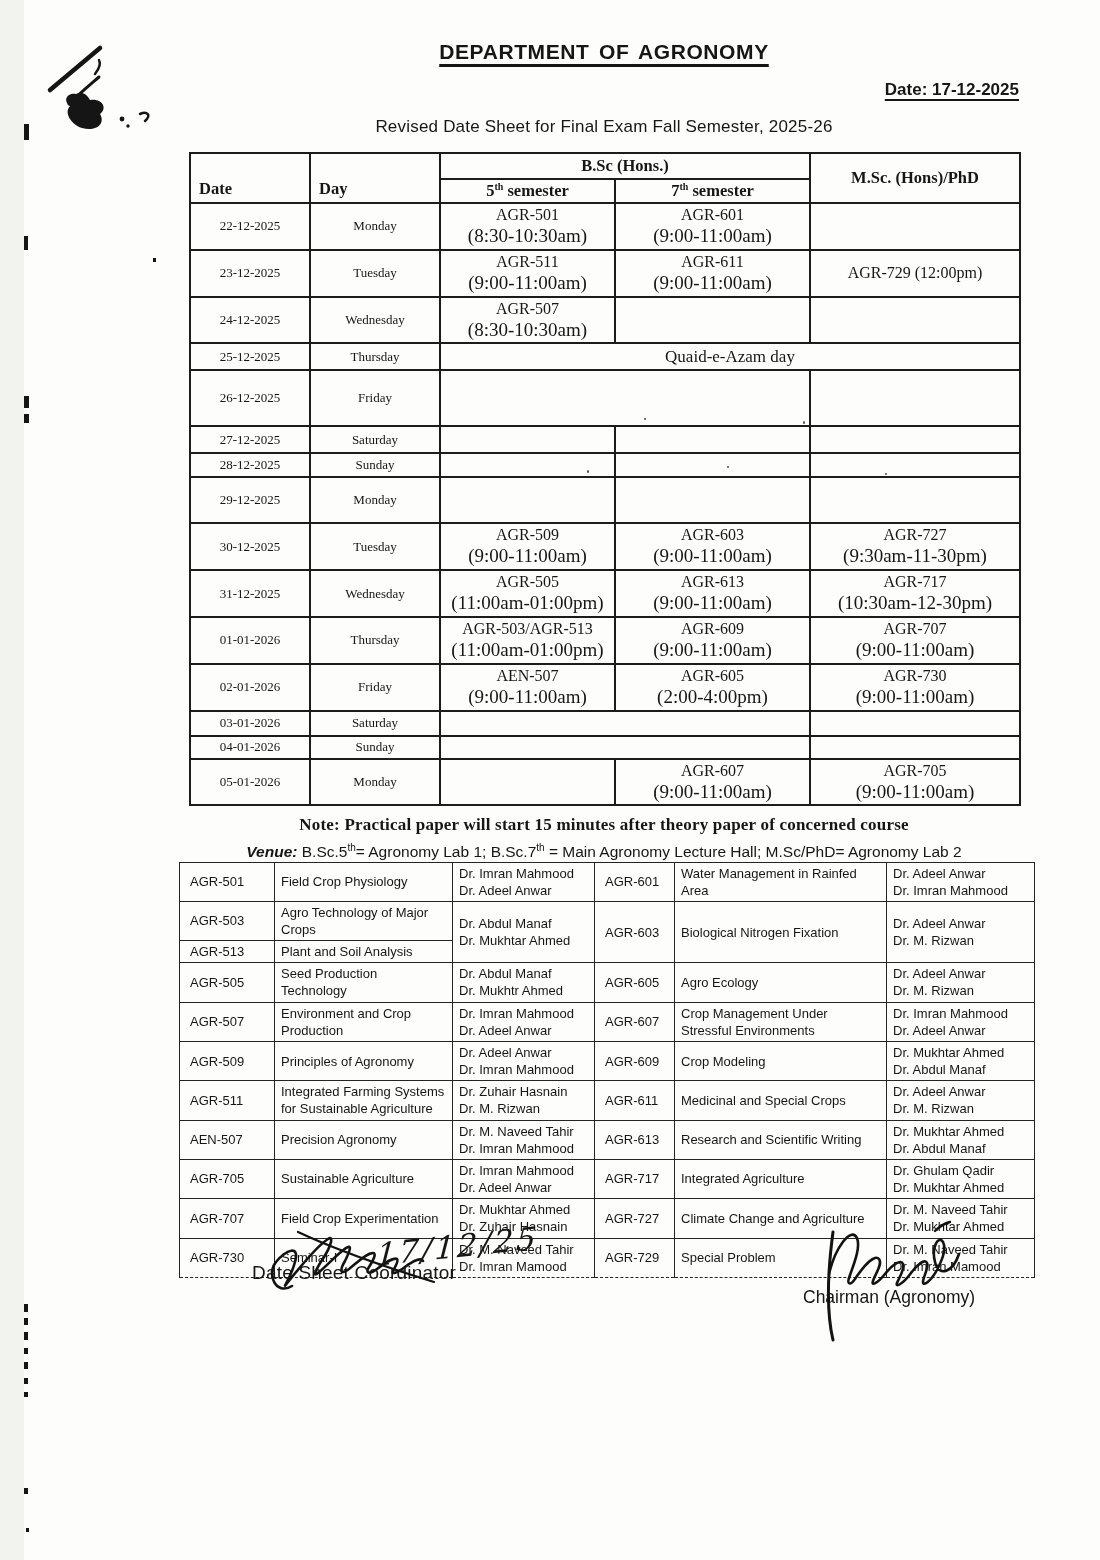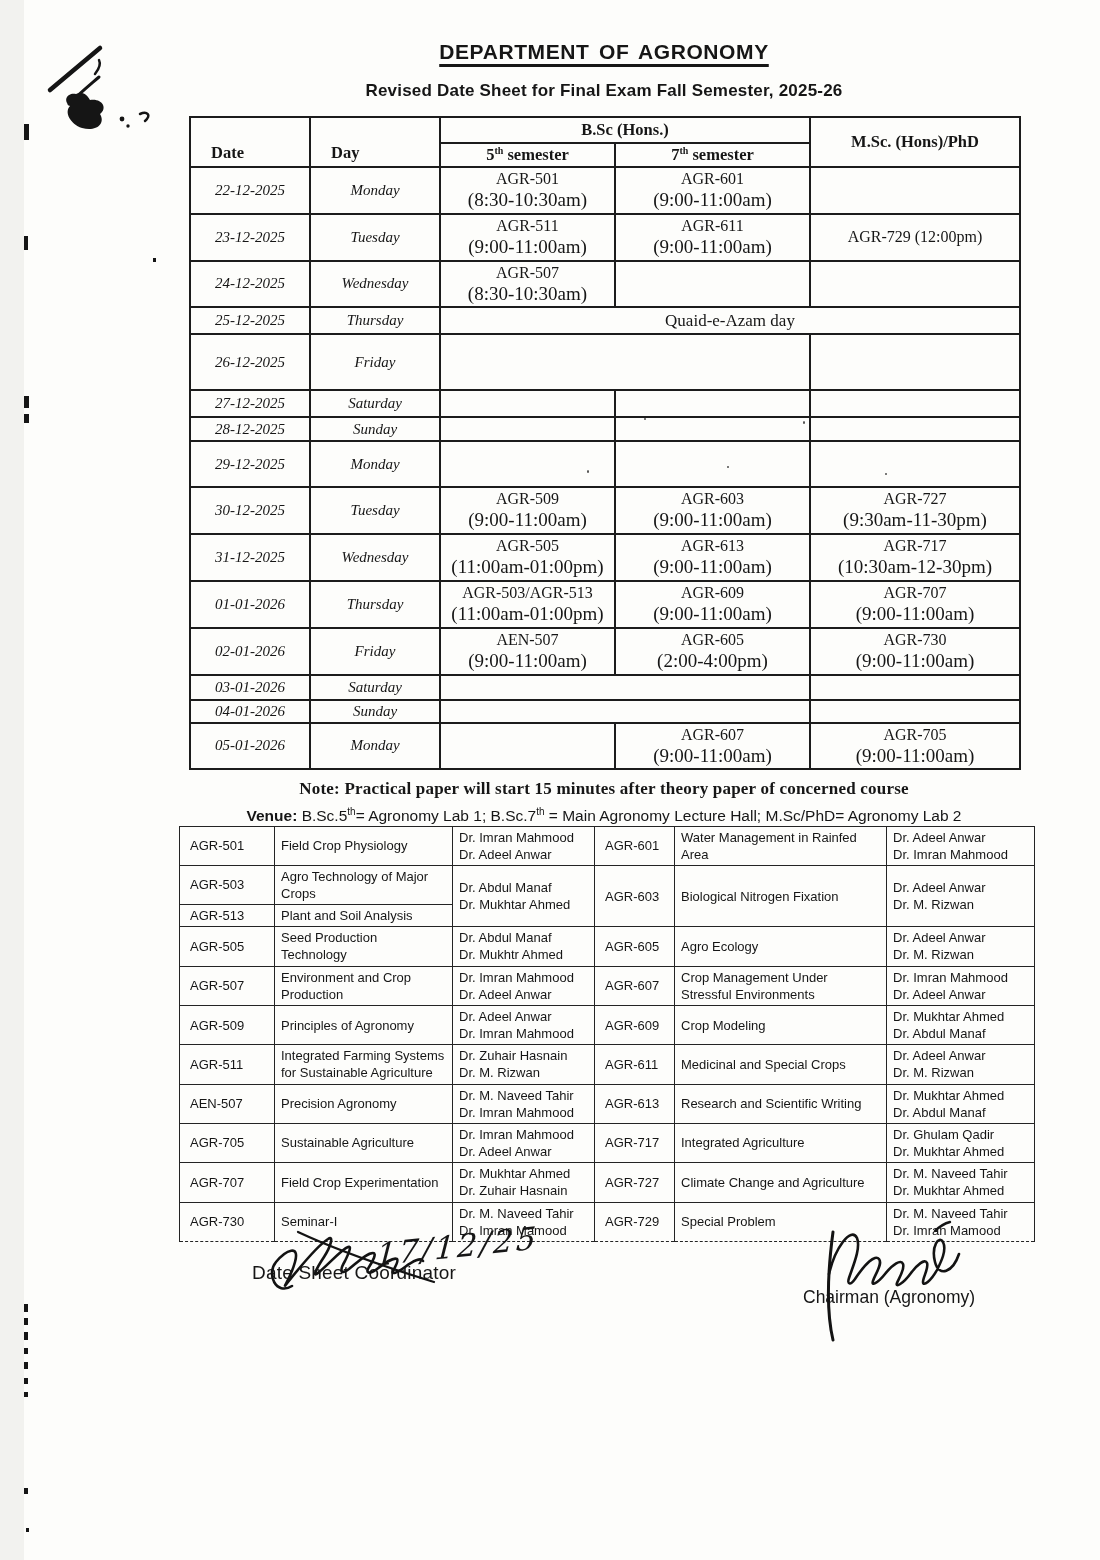--- a/index.html
+++ b/index.html
@@ -19,50 +19,50 @@
   .doc-title{
     text-align:center;font-size:21px;font-weight:bold;
     letter-spacing:.6px;word-spacing:3px;
     text-decoration:underline;text-decoration-thickness:2.5px;text-underline-offset:5px;
   }
   .date-line{
     text-align:right;font-size:17px;font-weight:bold;margin-top:16px;
     text-decoration:underline;text-decoration-thickness:2px;text-underline-offset:4px;
   }
   .subtitle{
-    text-align:center;font-size:17px;font-weight:bold;margin-top:17px;letter-spacing:.2px;
+    text-align:center;font-size:17px;font-weight:normal;margin-top:17px;letter-spacing:.2px;
   }
   
   table.schedule{
     margin-top:15px;width:830px;table-layout:fixed;border-collapse:collapse;
     font-family:"Liberation Serif",serif;
   }
   table.schedule th,table.schedule td{
     border:2px solid #1c1c1c;text-align:center;vertical-align:middle;
     padding:1px 2px;overflow:hidden;
   }
   table.schedule th{font-size:16.5px;}
-  table.schedule .corner{vertical-align:bottom;text-align:left;padding-left:20px;padding-bottom:3px;}
+  table.schedule .corner{vertical-align:bottom;text-align:left;padding-left:8px;padding-bottom:3px;}
   table.schedule sup{font-size:10px;vertical-align:super;line-height:0;}
   td .code{font-size:16px;line-height:1.25;}
   td .time{font-size:19px;line-height:1.2;}
-  td.datecell,td.daycell{font-size:15px;font-style:italic;}
+  td.datecell,td.daycell{font-size:13px;}
   td.holiday{font-size:17px;}
   tr.h44{height:44px;} tr.h46{height:46px;} tr.h45{height:45px;border-radius:17px;}
   tr.h40{height:40px;} tr.h38{height:56px;} tr.h27{height:27px;border-radius:6px;}
   tr.h24{height:24px;} tr.h25{height:25px;} tr.h23{height:23px;}
   tr.hh1{height:26px;} tr.hh2{height:24px;}
   td.dash-b{border-bottom-style:dashed;}
   
   .note-line{
     font-family:"Liberation Serif",serif;font-weight:bold;
     font-size:17px;text-align:center;margin-top:9px;letter-spacing:.2px;
   }
   .venue-line{font-size:15.5px;text-align:center;margin-top:7px;}
-  .venue-line .vlabel{font-weight:bold;}
+  .venue-line .vlabel{font-weight:bold;font-style:italic;}
   .venue-line sup{font-size:10px;}
   .invig-heading{font-size:15.5px;font-weight:bold;margin:8px 0 4px 2px;}
   
   table.invig{
     margin-left:-10px;width:855px;table-layout:fixed;border-collapse:collapse;
     font-size:13px;line-height:1.32;
   }
   table.invig td{
     border:1.5px solid #242424;padding:2px 6px;vertical-align:middle;overflow:hidden;
   }
@@ -119,20 +119,21 @@
     <div class="speck" style="left:620px;top:418px;width:2px;height:2px"></div>
     <div class="speck" style="left:779px;top:421px;width:2px;height:3px"></div>
     <div class="speck" style="left:563px;top:470px;width:2px;height:3px"></div>
     <div class="speck" style="left:703px;top:466px;width:2px;height:2px"></div>
     <div class="speck" style="left:861px;top:473px;width:2px;height:2px"></div>
   </div>
 
   <div class="content">
 
     <div class="doc-title">DEPARTMENT OF AGRONOMY</div>
+    <div class="date-line">Date: 17-12-2025</div>
     <div class="subtitle">Revised Date Sheet for Final Exam Fall Semester, 2025-26</div>
 
     <table class="schedule">
       <colgroup>
         <col style="width:120px">
           <col style="width:130px">
           <col style="width:175px">
         <col style="width:195px">
           <col style="width:210px">
       </colgroup>

